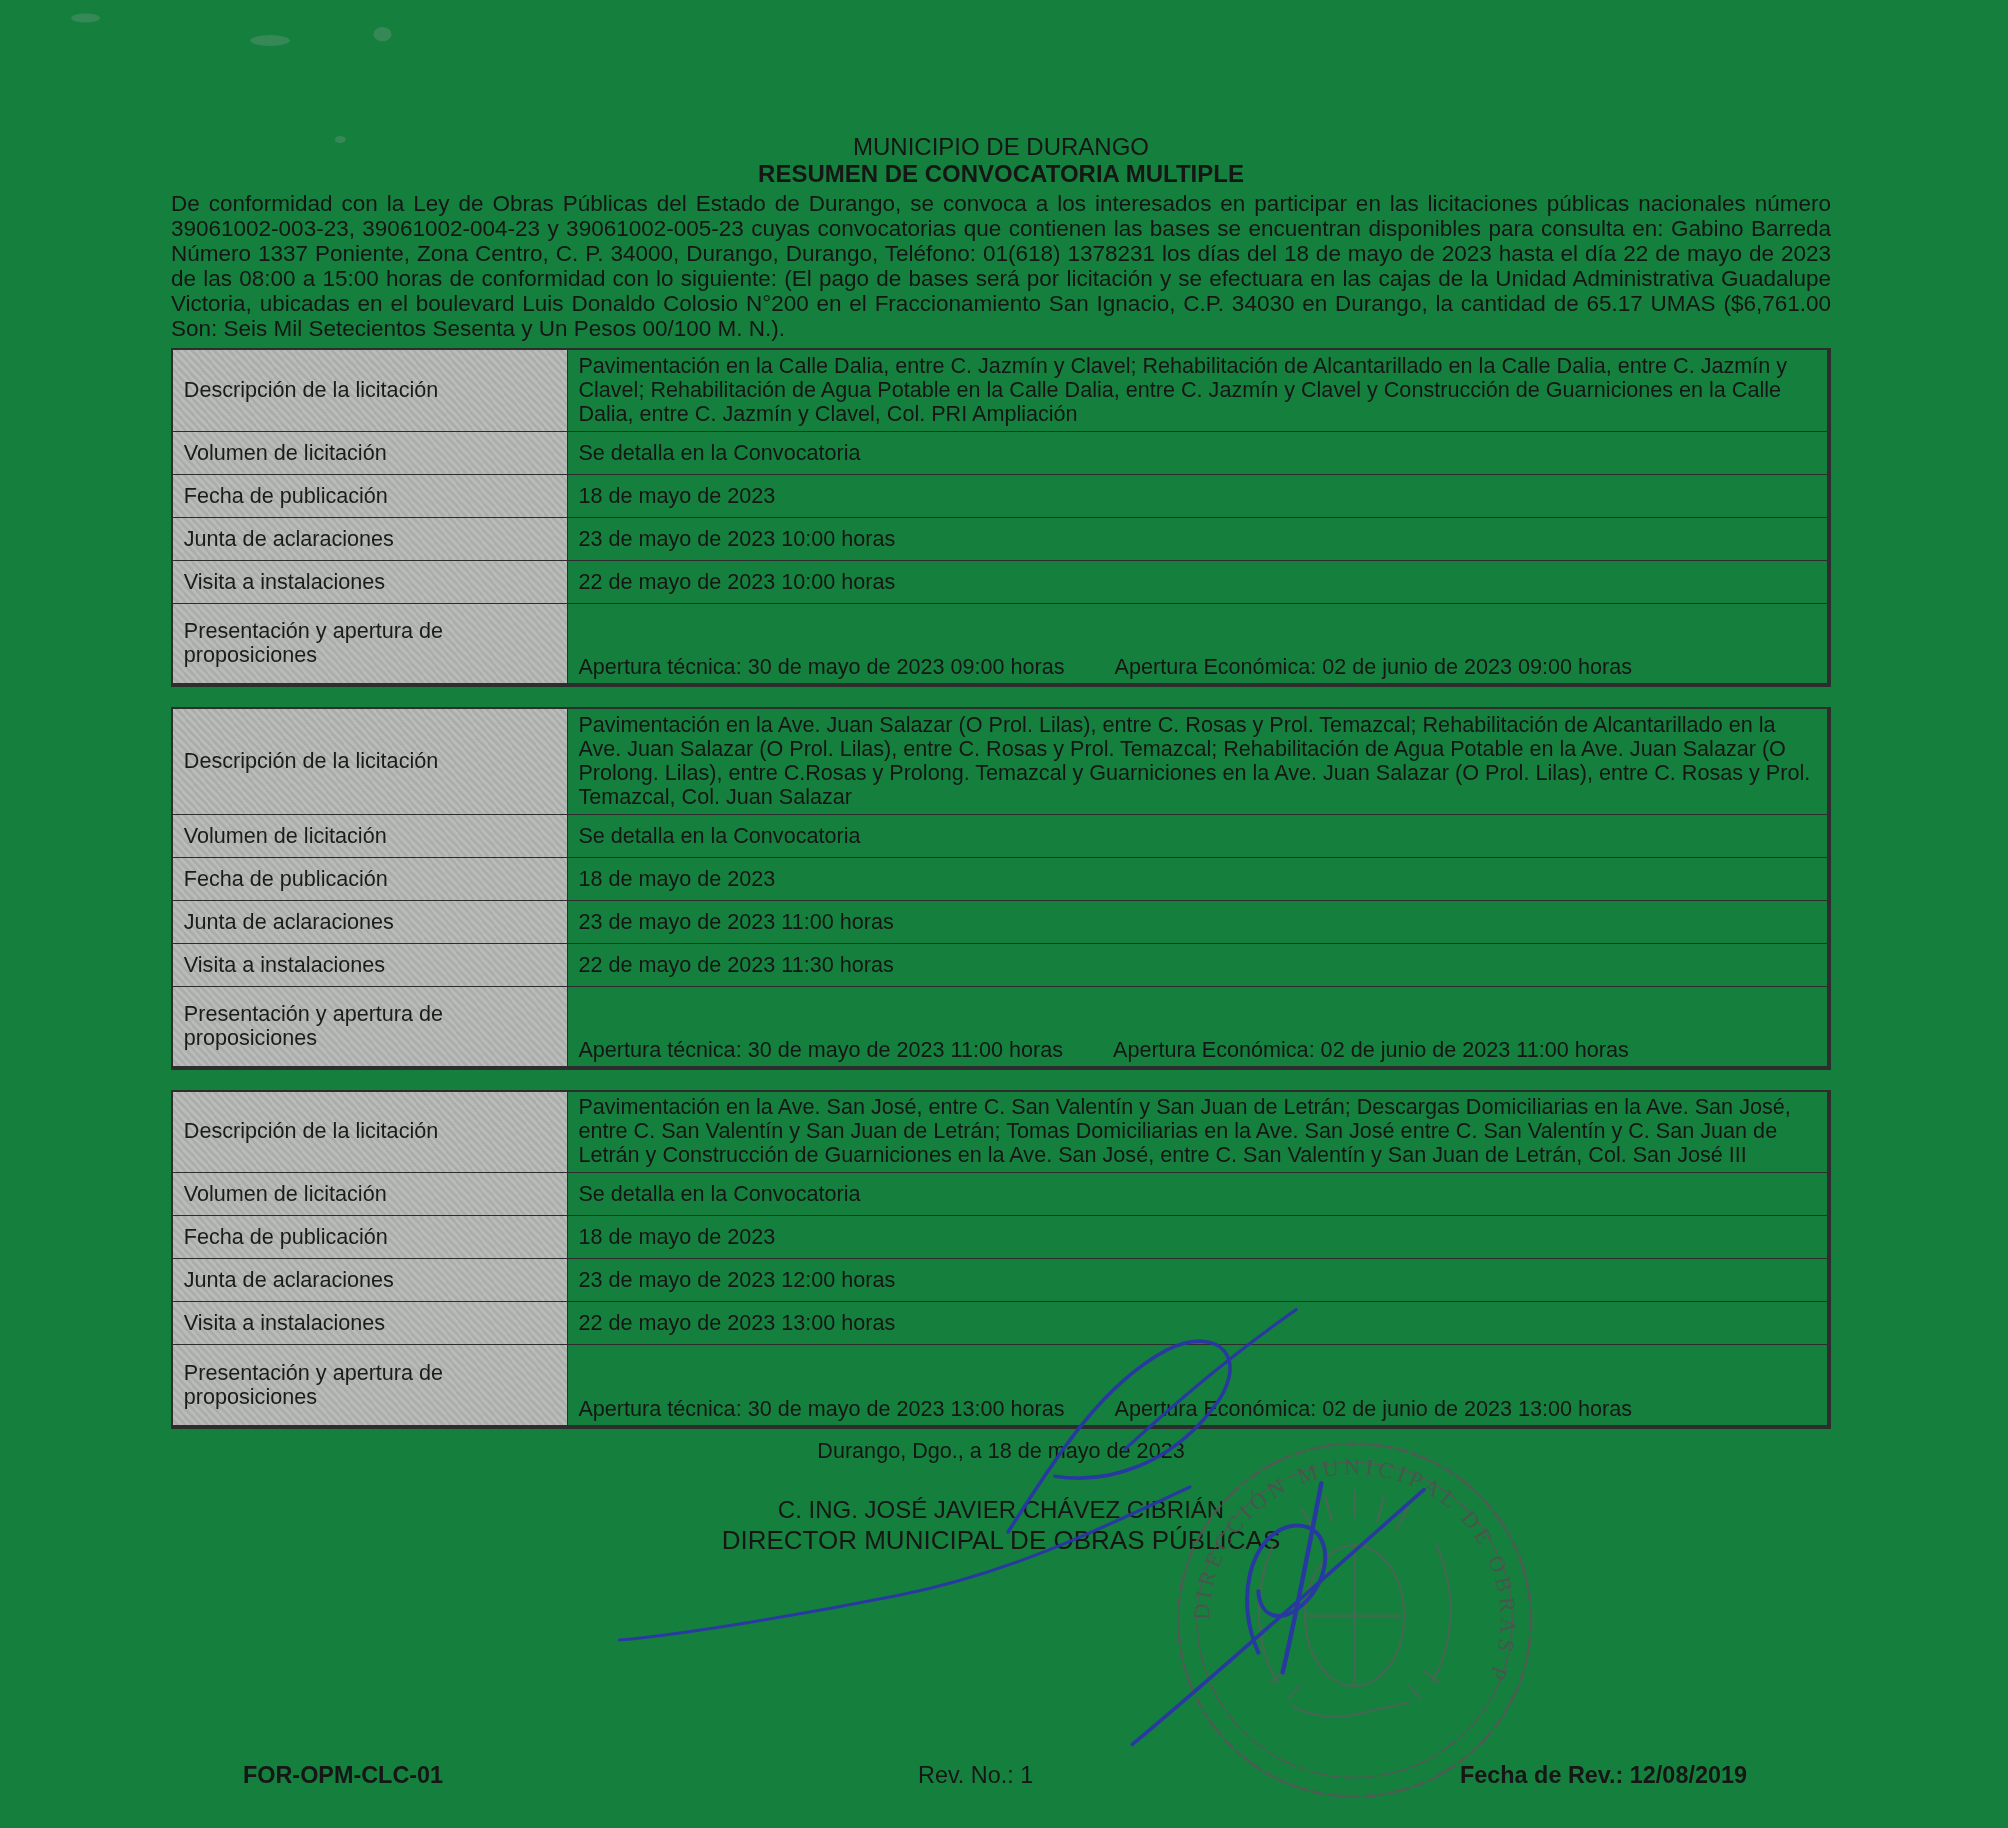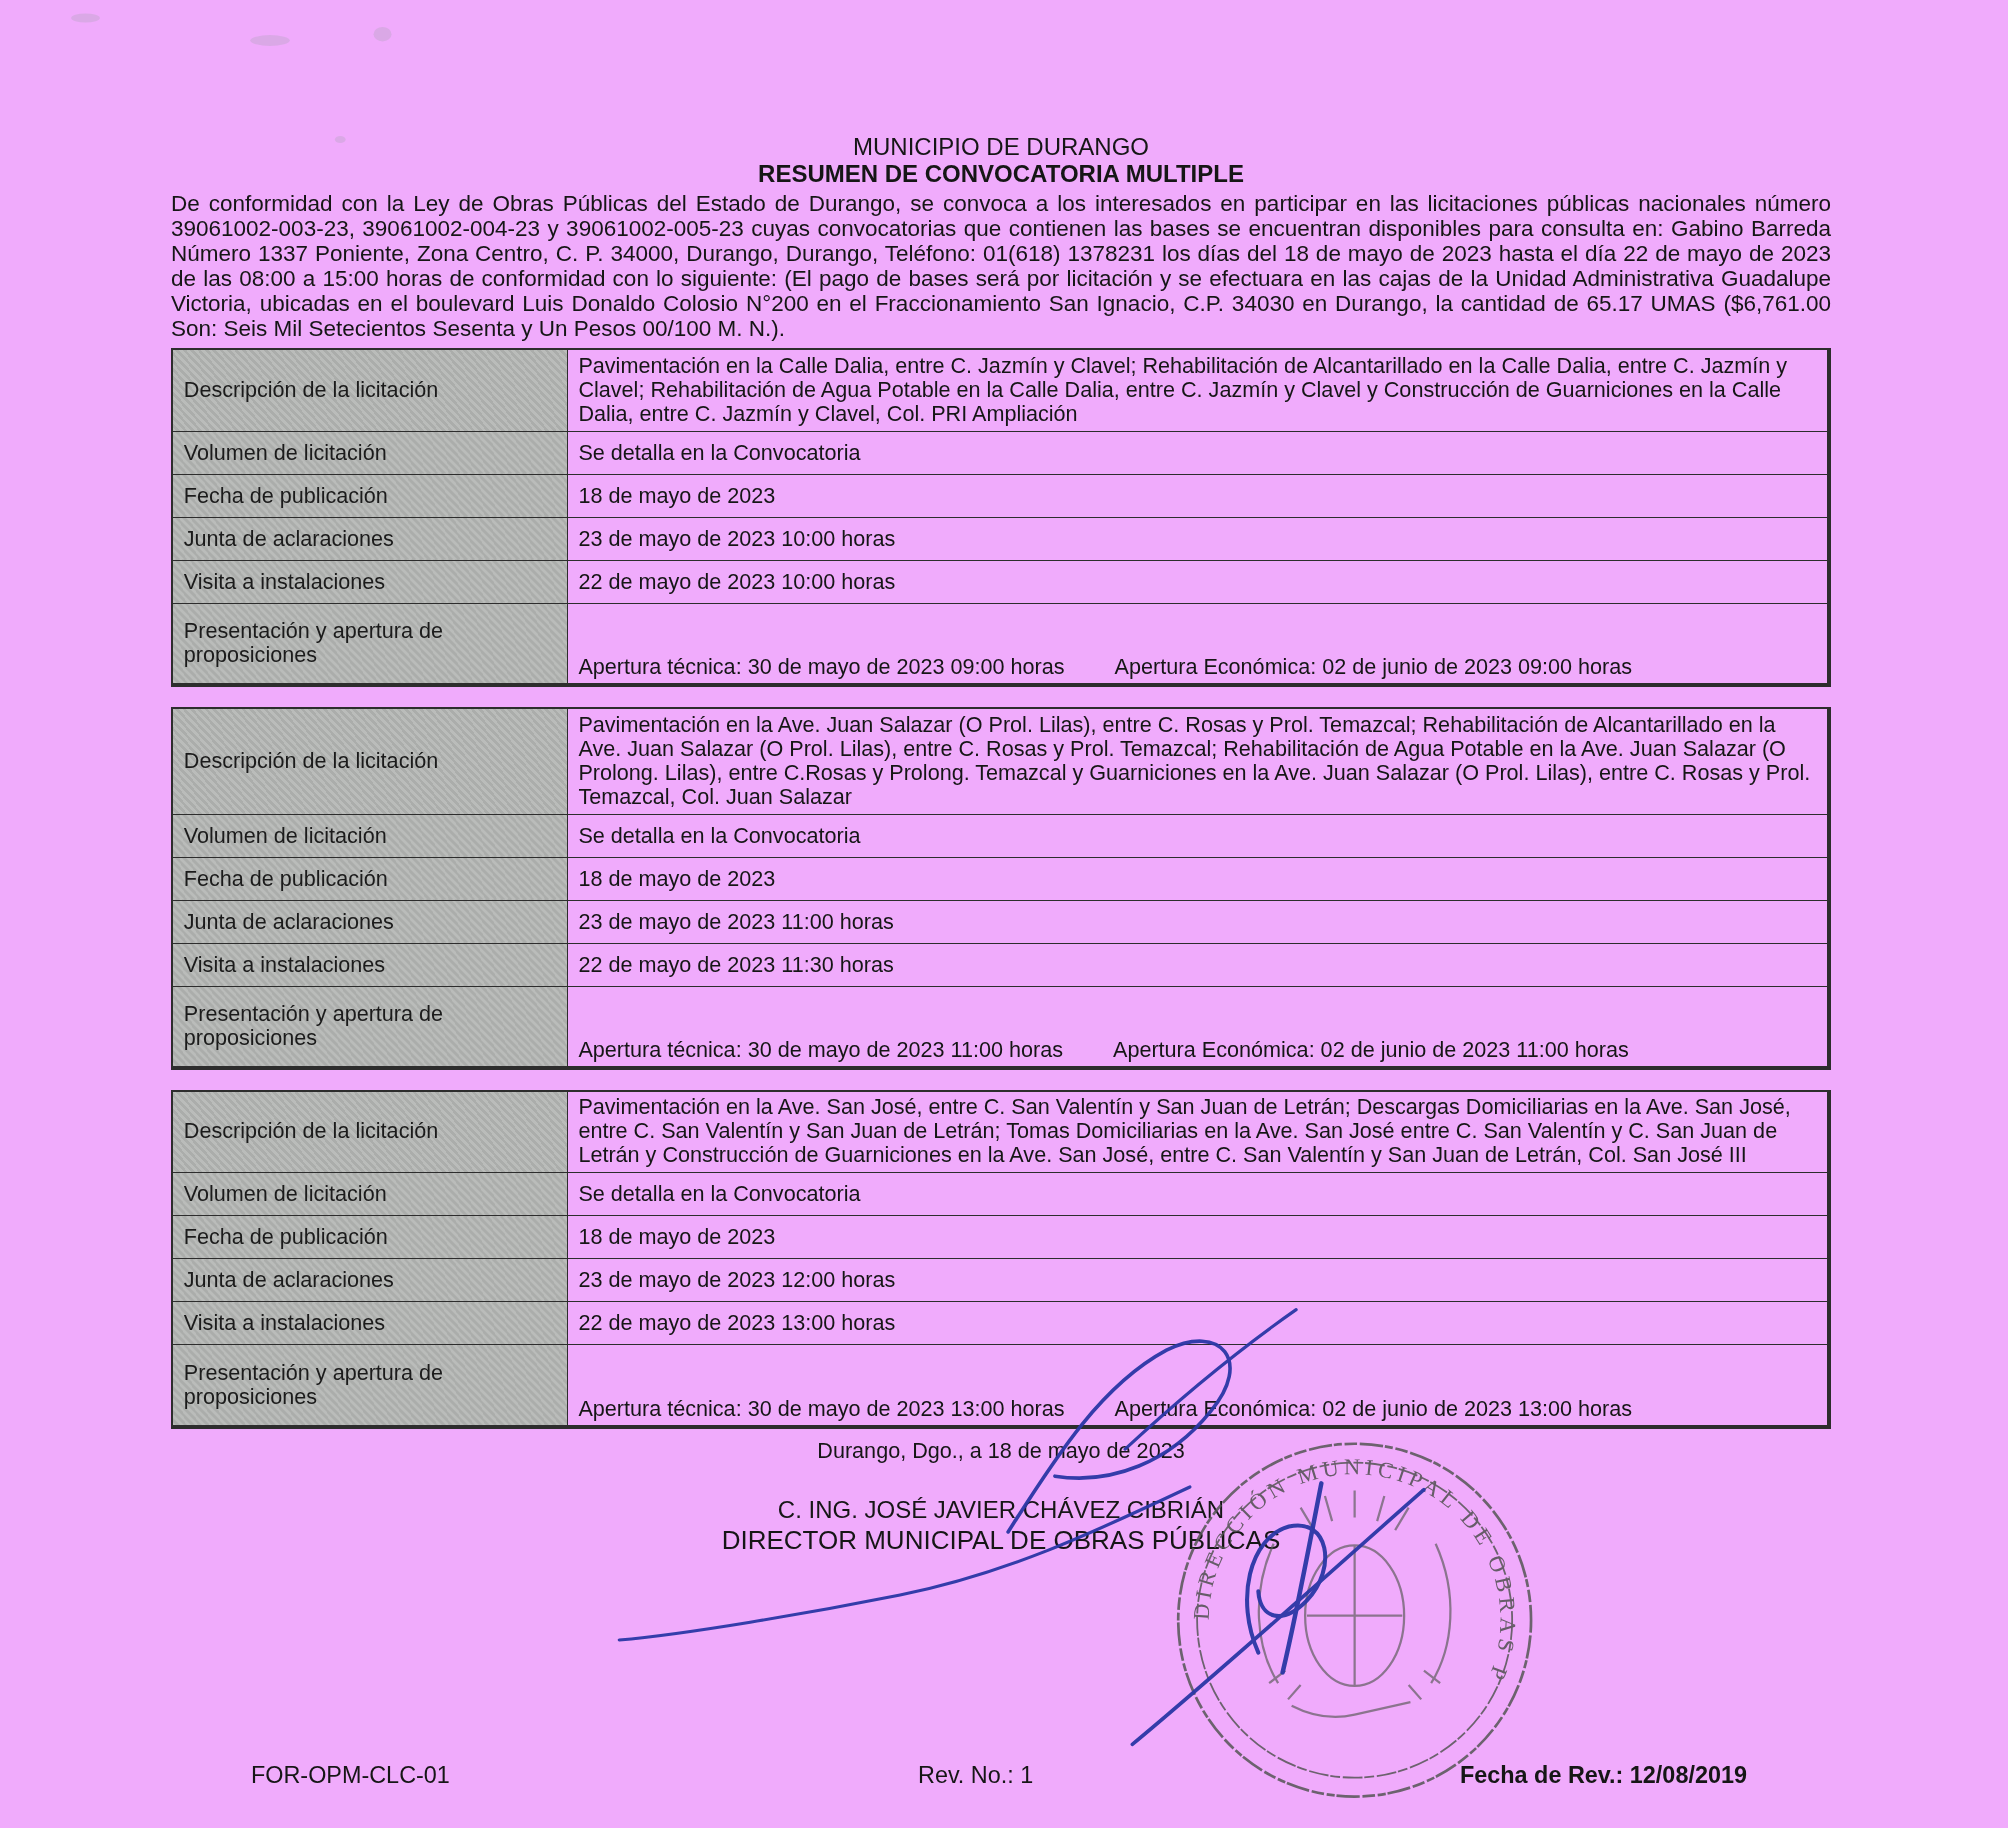--- a/index.html
+++ b/index.html
@@ -1,18 +1,18 @@
 <!DOCTYPE html>
 <html style="font-size:14.4px"><head>
 <meta charset="utf-8">
 <style>
   html,body { margin:0; padding:0; background:#e8e8e8; }
   .page {
     position:relative; width:2009px; height:1829px;
-    background:#f0abfc; overflow:hidden;
+    background:#15803d; overflow:hidden;
     font-family:"Liberation Sans", sans-serif; color:#161616;
   }
   .content { position:absolute; left:171px; right:178px; top:0; }
 
   
   .doc-header { margin-top:133px; text-align:center; font-size:24px; line-height:27px; }
   .doc-header .bold { font-weight:bold; }
 
   
   .intro { margin-top:4px; font-size:22.5px; line-height:25px; text-align:justify; }
@@ -37,21 +37,21 @@
 
   
   .sig { margin-top:10.8px; text-align:center; }
   .sig .date-line { font-size:21.6px; line-height:24px; }
   .sig .name { margin-top:32px; font-size:24px; line-height:30px; }
   .sig .role { font-size:26px; line-height:30px; }
   .sig .rubric { font-size:21px; line-height:30px; }
 
   
   .footer-item { position:absolute; top:1762px; font-size:23.4px; }
-  .footer-item.left { left:251px; }
+  .footer-item.left { left:243px;font-weight:bold; }
   .footer-item.center { left:918px; }
   .footer-item.right { left:1460px; font-weight:bold; }
 
   
   svg.overlay { position:absolute; left:0; top:0; width:2009px; height:1829px;
     pointer-events:none; z-index:5; }
 </style>
 </head>
 <body>
 

